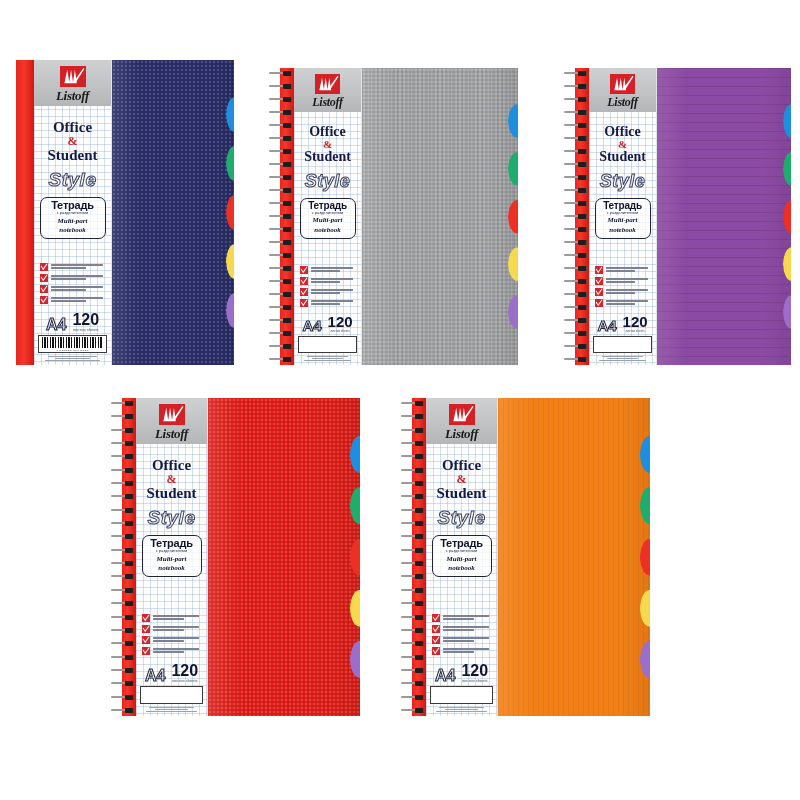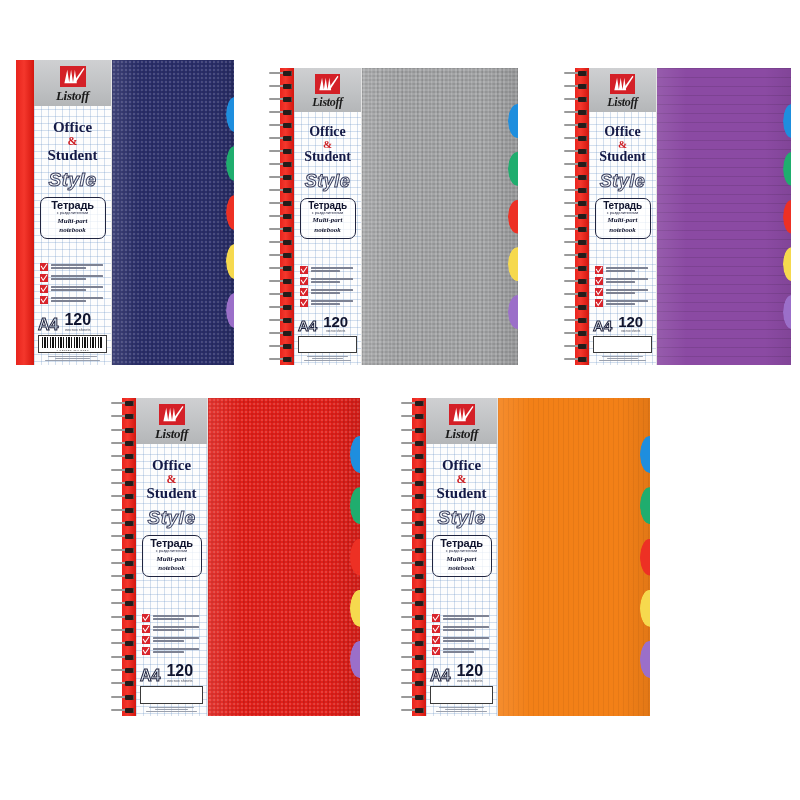--- a/index.html
+++ b/index.html
@@ -219,20 +219,21 @@
     display: block;
     background: #7d8293;
     border-radius: .5px;
   }
 
   
   .spec-row {
     display: flex;
     flex-direction: row;
     align-items: flex-end;
+    justify-content: center;
     gap: 6px;
     width: 100%;
   }
   .spec-a4 {
     font-family: "Liberation Sans", sans-serif;
     font-weight: 700;
     color: transparent;
     -webkit-text-stroke: 1px #20243f;
     line-height: .95;
   }

